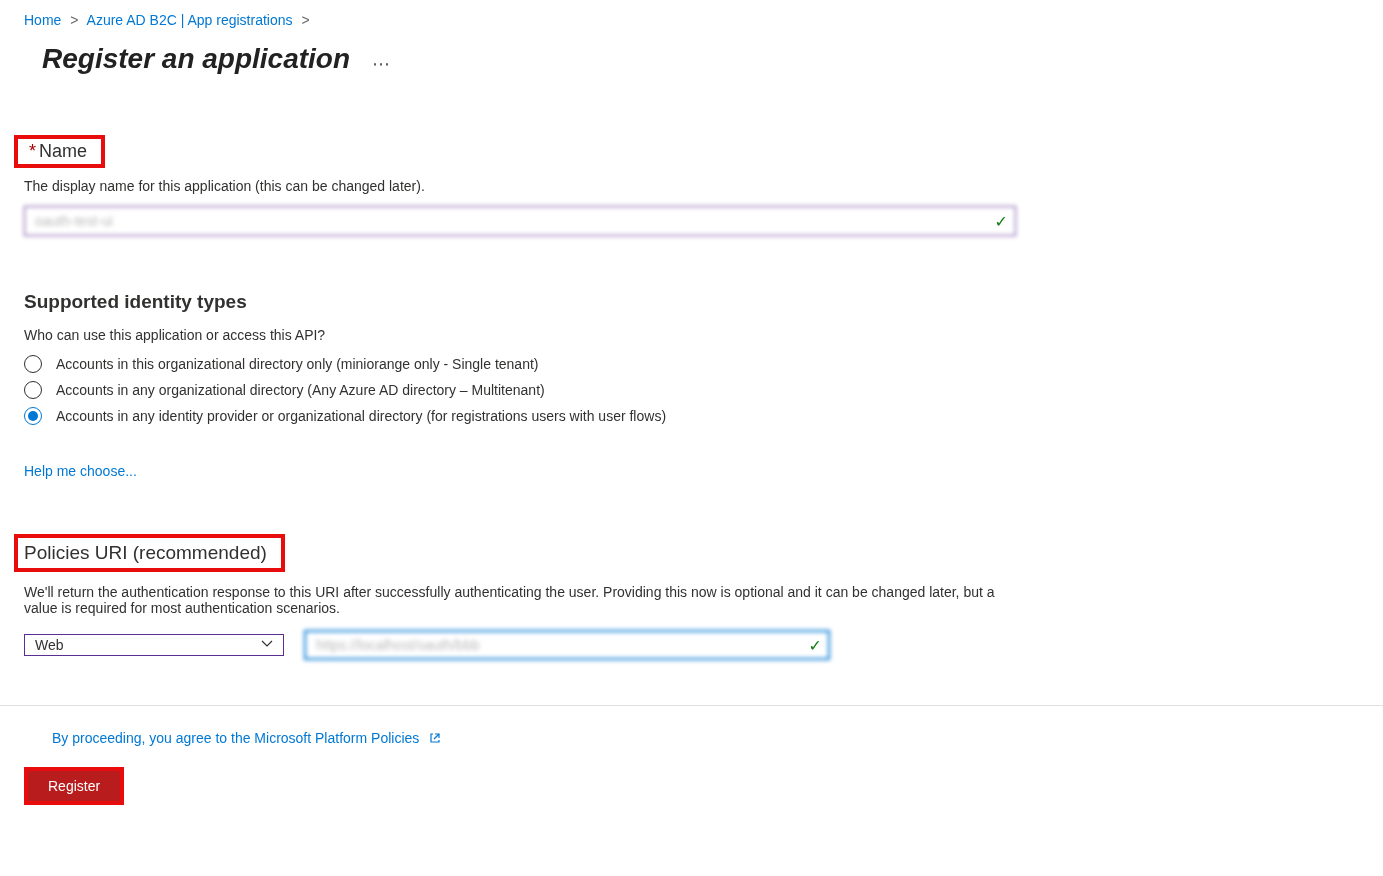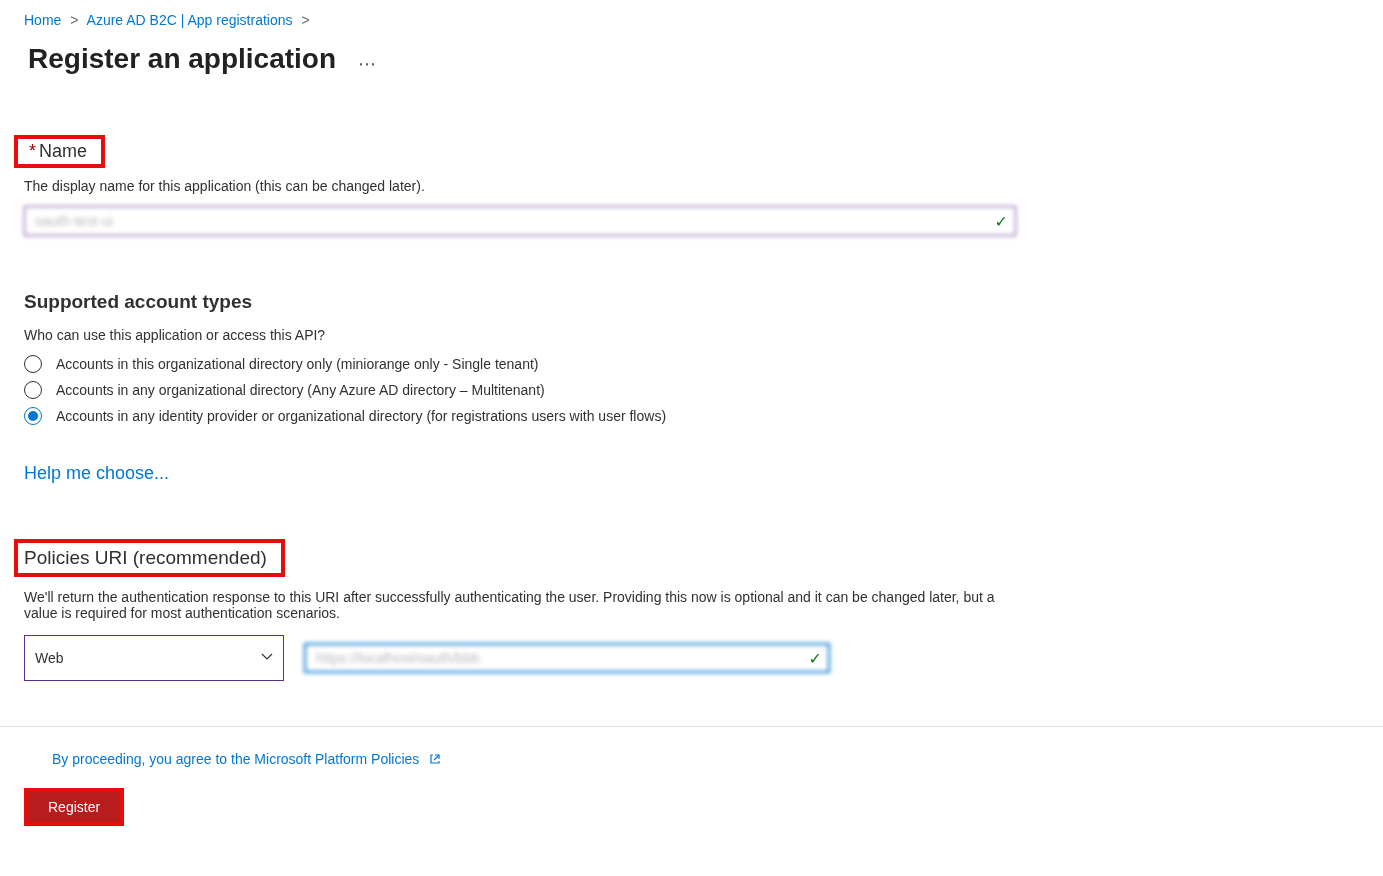--- a/index.html
+++ b/index.html
@@ -20,23 +20,24 @@
     color: #0078d4;
     text-decoration: none;
   }
   .breadcrumb .sep {
     color: #666;
     padding: 0 5px;
   }
   h1.page-title {
     font-size: 28px;
     font-weight: 600;
-    margin: 5px 0 60px 4px;
+    margin: 5px 0 60px 18px;
     display: inline-block;
     color: #222;
+    font-style: italic;
   }
   .more-dots {
     display: inline-block;
     margin-left: 18px;
     color: #555;
     font-size: 18px;
     vertical-align: middle;
     letter-spacing: 2px;
     cursor: pointer;
   }
@@ -113,21 +114,21 @@
     height: 10px;
     background: #0078d4;
     border-radius: 50%;
     top: 3px;
     left: 3px;
   }
   .help-link {
     display: inline-block;
     margin-top: 30px;
     color: #0078d4;
-    font-size: 18px;
+    font-size: 14px;
     text-decoration: none;
   }
   .redirect-section { margin-top: 55px; }
   .redirect-head-wrap {
     display: inline-block;
     border: 4px solid #e80c0c;
     padding: 4px 14px 4px 6px;
     margin-left: -10px;
   }
   .redirect-head {
@@ -136,21 +137,21 @@
     color: #323130;
   }
   .platform-row {
     display: flex;
     gap: 20px;
     margin-top: 14px;
     align-items: center;
   }
   .platform-select {
     width: 260px;
-    height: 46px;
+    height: 22px;
     border: 1px solid #5c2e91;
     display: flex;
     align-items: center;
     justify-content: space-between;
     padding: 0 10px;
     cursor: pointer;
     color: #323130;
     font-size: 14px;
   }
   .chevron {
@@ -233,21 +234,21 @@
     </span>
   </span>
   <div class="description">The display name for this application (this can be changed later).</div>
   <div class="name-input-wrap">
     <input class="name-input" type="text" value="oauth-test-ui" style="">
     <span class="check-icon">✓</span>
   </div>
 </div>
 
 
-<h2 class="section-head">Supported account types</h2>
+<h2 class="section-head">Supported identity types</h2>
 <div class="description">Who can use this application or access this API?</div>
 
 <div class="radio-group">
   <div class="radio-row">
     <span class="radio-circle"></span>
     <span>Accounts in this organizational directory only (miniorange only - Single tenant)</span>
   </div>
   <div class="radio-row">
     <span class="radio-circle"></span>
     <span>Accounts in any organizational directory (Any Azure AD directory – Multitenant)</span>

